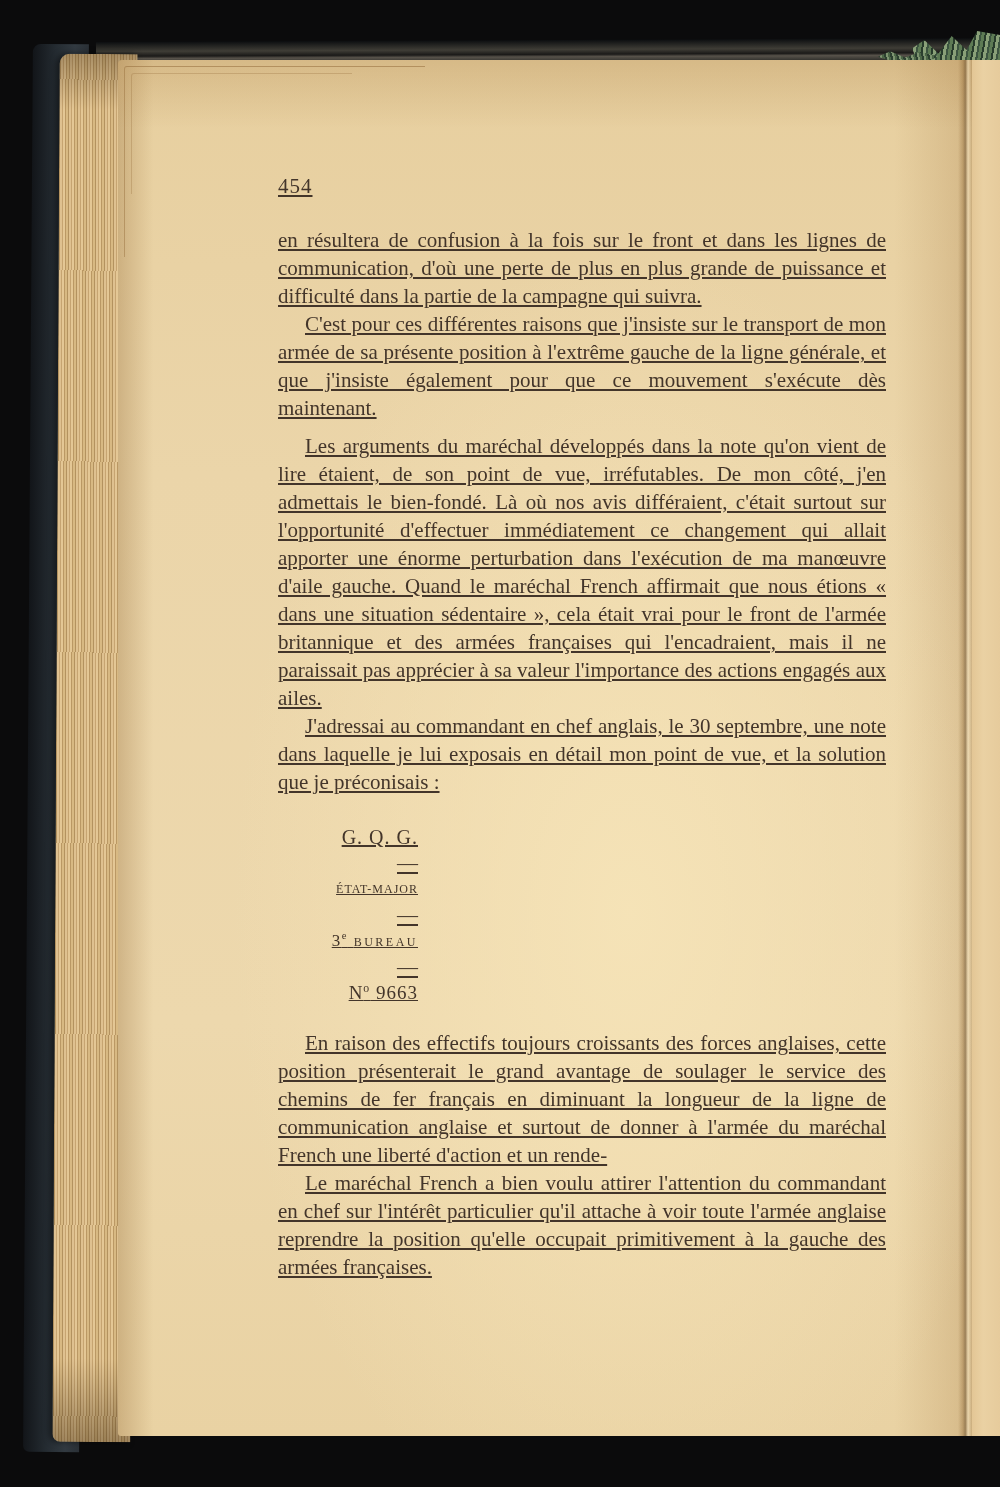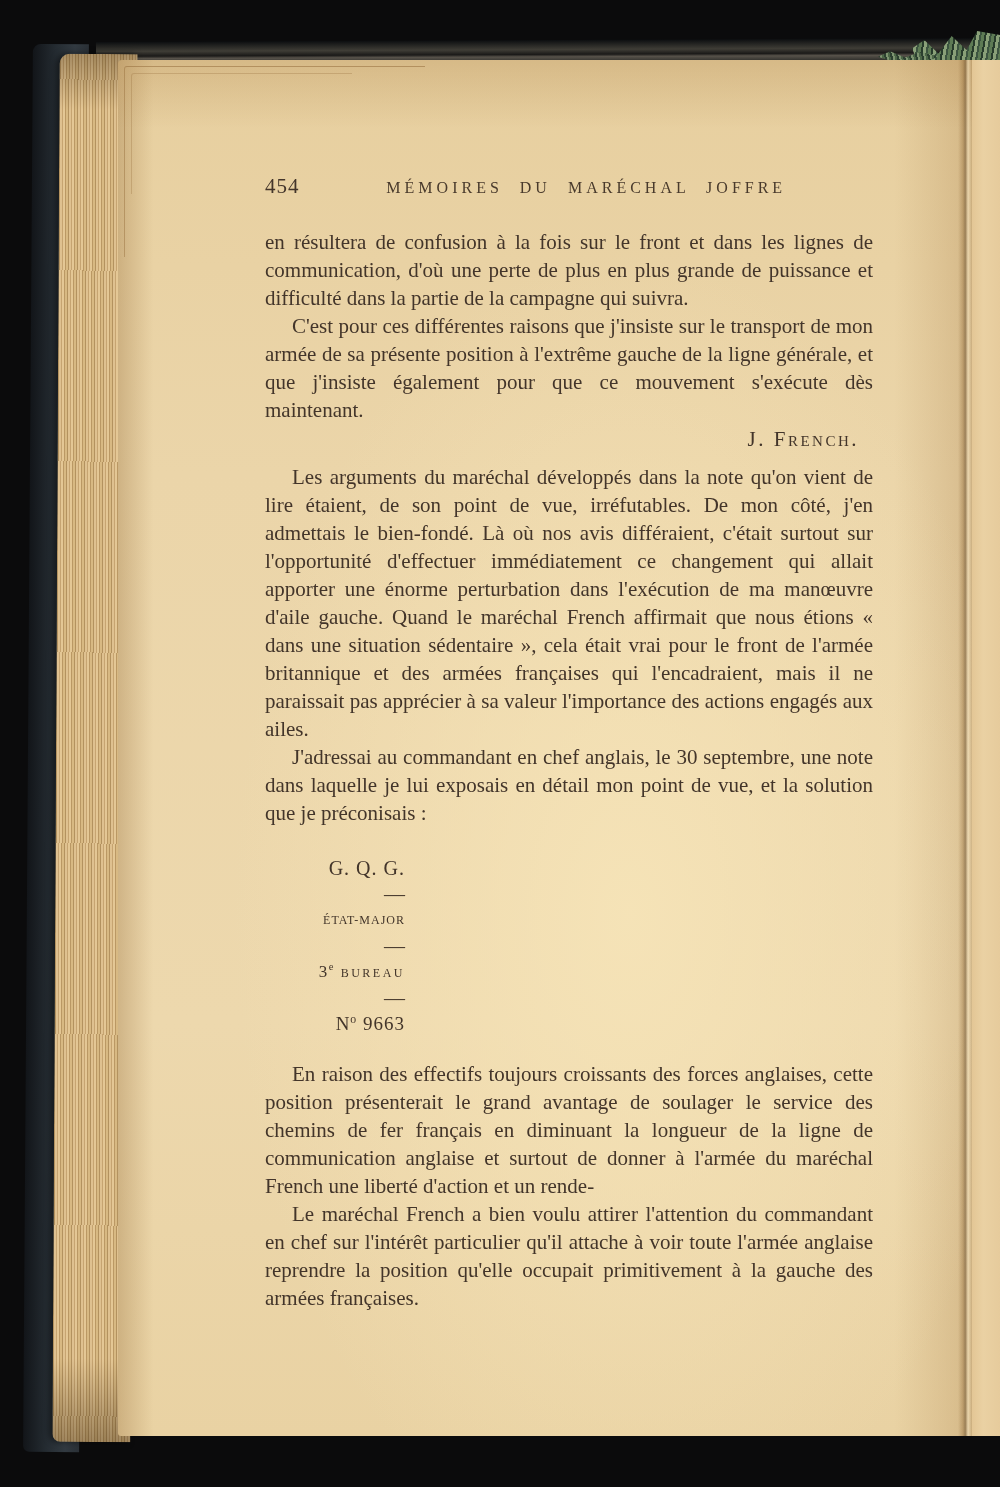--- a/index.html
+++ b/index.html
@@ -81,24 +81,25 @@
       rgba(70,42,12,.42) 52%, rgba(255,242,210,.45) 72%,
       rgba(120,80,30,.18) 100%);
   }
   .page-sliver {
     position:absolute; left:854px; top:0; width:28px; height:100%;
     background:linear-gradient(90deg,#e3c695 0%,#ead1a3 40%,#e6cb9c 100%);
   }
 
   
   .content {
-    position:absolute; left:147px; top:112px; width:608px;
+    position:absolute; left:160px; top:112px; width:608px;
     color:#43352a; font-size:21px; line-height:28px;
     text-align:justify;
     text-rendering:optimizeLegibility;
+    text-decoration:underline;
   }
   .running-head { display:flex; align-items:baseline; margin-bottom:26px; }
   .pagenum { font-size:21px; letter-spacing:1px; }
   .running-title { flex:1; text-align:center; font-size:16px; letter-spacing:4px; word-spacing:9px; color:#493a2c; }
   p { margin:0; }
   .indent { text-indent:27px; }
   .signature {
     text-align:right; padding-right:14px;
     font-variant:small-caps; letter-spacing:2.5px;
     margin:1px 0 9px 0;
@@ -133,26 +134,24 @@
   <div class="page">
     <div class="corner-lines"></div>
     <div class="corner-lines inner"></div>
     <div class="page-crease"></div>
     <div class="page-sliver"></div>
 
     <div class="content">
 
       <div class="running-head">
         <span class="pagenum">454</span>
-        <span class="running-title">MÉMOIRES DU MARÉCHAL JOFFRE</span>
       </div>
 
       <p class="noindent">en résultera de confusion à la fois sur le front et dans les lignes de communication, d'où une perte de plus en plus grande de puissance et difficulté dans la partie de la campagne qui suivra.</p>
       <p class="indent">C'est pour ces différentes raisons que j'insiste sur le transport de mon armée de sa présente position à l'extrême gauche de la ligne générale, et que j'insiste également pour que ce mouvement s'exécute dès maintenant.</p>
-      <div class="signature">J. French.</div>
       <p class="indent gap-top">Les arguments du maréchal développés dans la note qu'on vient de lire étaient, de son point de vue, irréfutables. De mon côté, j'en admettais le bien-fondé. Là où nos avis différaient, c'était surtout sur l'opportunité d'effectuer immédiatement ce changement qui allait apporter une énorme perturbation dans l'exécution de ma manœuvre d'aile gauche. Quand le maréchal French affirmait que nous étions « dans une situation sédentaire », cela était vrai pour le front de l'armée britannique et des armées françaises qui l'encadraient, mais il ne paraissait pas apprécier à sa valeur l'importance des actions engagés aux ailes.</p>
       <p class="indent">J'adressai au commandant en chef anglais, le 30 septembre, une note dans laquelle je lui exposais en détail mon point de vue, et la solution que je préconisais :</p>
 
       <div class="letterhead">
         <div class="lh-left">
           <div class="lh-org">G. Q. G.</div>
           <div class="lh-dash">—</div>
           <div class="lh-division">ÉTAT-MAJOR</div>
           <div class="lh-dash">—</div>
           <div class="lh-bureau"><span>3</span><sup>e</sup> <span class="sc">bureau</span></div>

